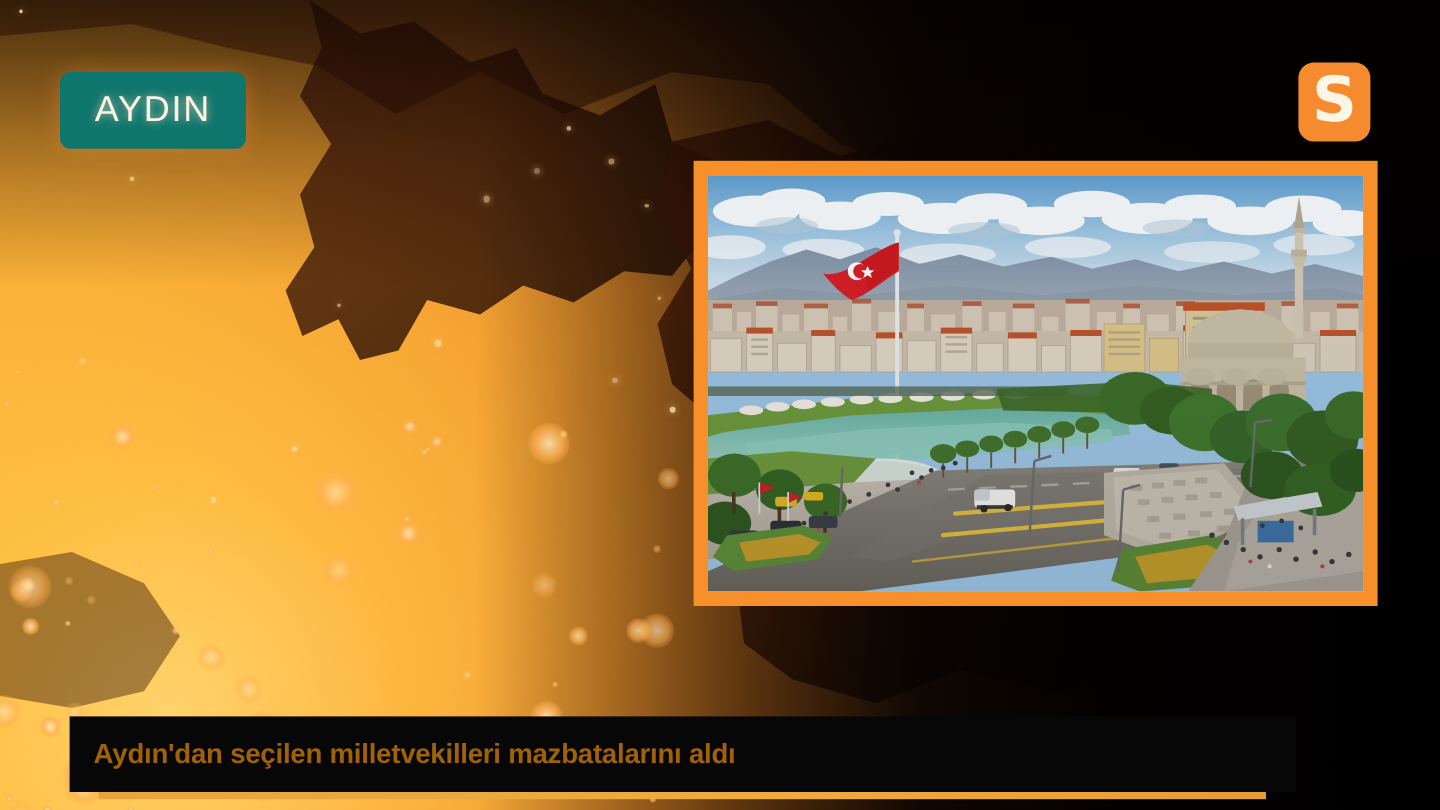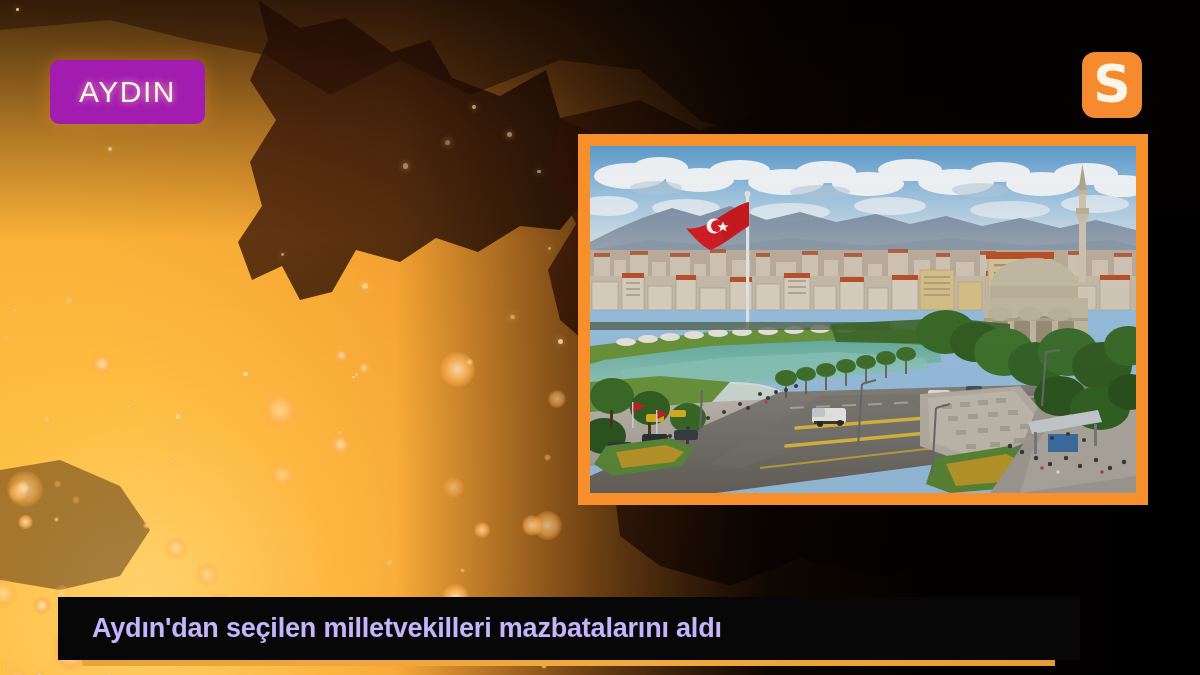--- a/index.html
+++ b/index.html
@@ -31,21 +31,21 @@
   .map svg{display:block;}
 
   
   .bokeh{position:absolute;inset:0;}
   .bk{position:absolute;border-radius:50%;}
 
   
   .badge{
     position:absolute;left:50px;top:60px;width:155px;height:64px;
     border-radius:9px;
-    background:#a21caf;
+    background:#0f766e;
     box-shadow:0 0 18px rgba(255,150,60,.35);
     display:flex;align-items:center;justify-content:center;
   }
   .badge span{
     color:#fdf3e2;font-size:30px;letter-spacing:1.5px;font-weight:400;
     text-shadow:0 0 7px rgba(255,225,185,.75);
   }
 
   
   .logo{
@@ -66,21 +66,21 @@
   }
   .photo{position:relative;width:100%;height:100%;overflow:hidden;background:#9ec7e8;}
   .photo svg{display:block;width:100%;height:100%;}
 
   
   .cap-bar{
     position:absolute;left:58px;top:597px;width:1022px;height:63px;
     background:#070707;z-index:7;display:flex;align-items:center;
   }
   .cap-bar span{
-    color:#c4b5fd;font-size:27px;font-weight:700;padding-left:34px;
+    color:#a16207;font-size:23px;font-weight:700;padding-left:20px;
     letter-spacing:-.2px;white-space:nowrap;
   }
   .cap-underline{
     position:absolute;left:82px;top:660px;width:973px;height:6px;
     background:linear-gradient(to right,#e8a33a,#f0ab3e 55%,#e79c33);
     z-index:7;
   }
 </style>
 </head>
 <body>

